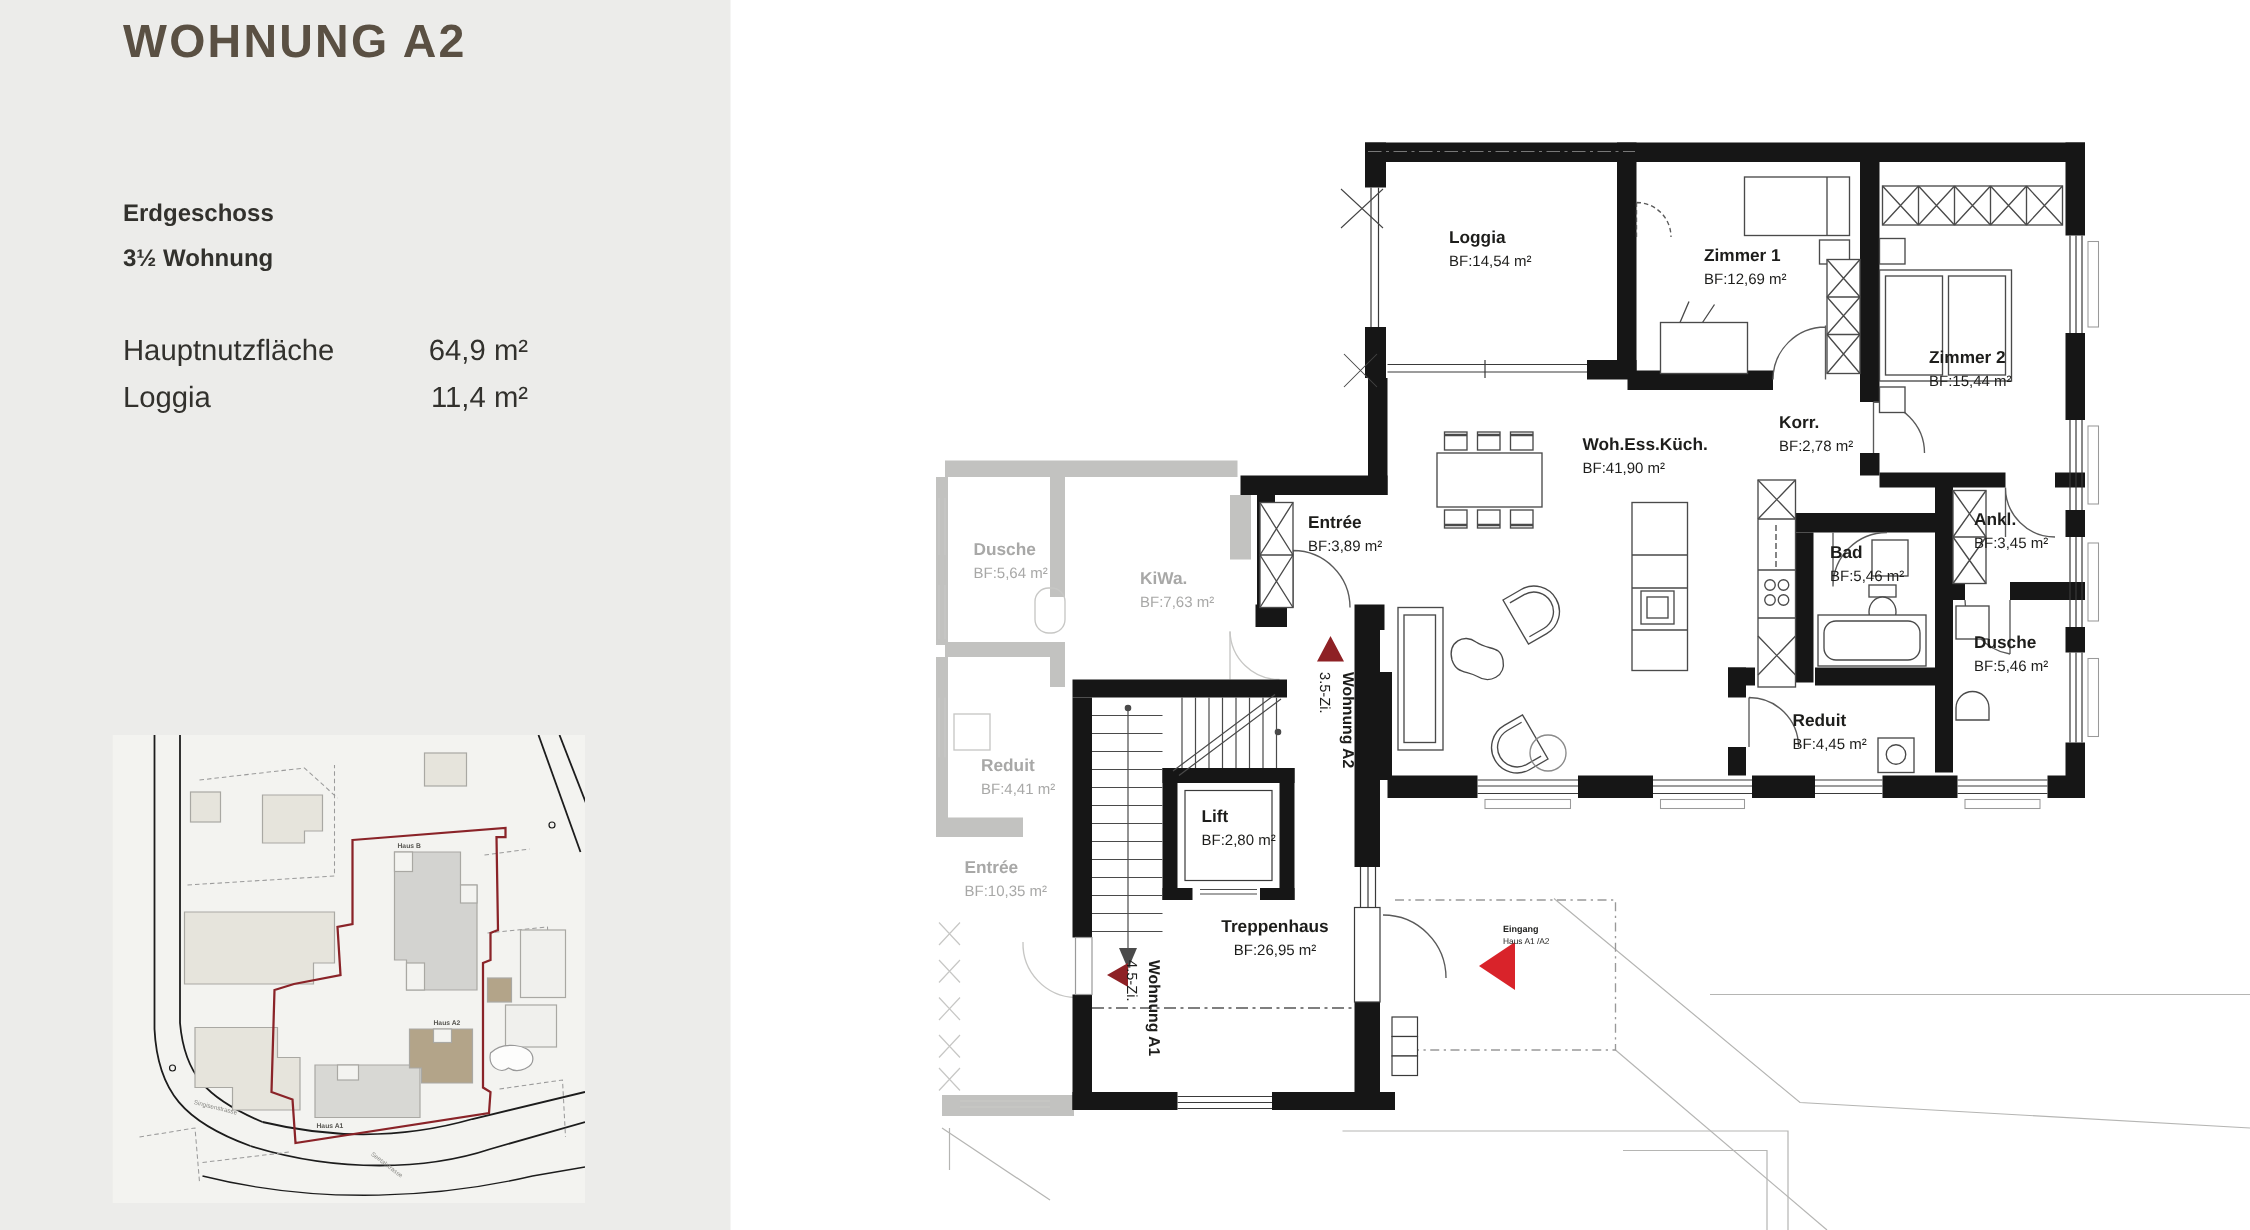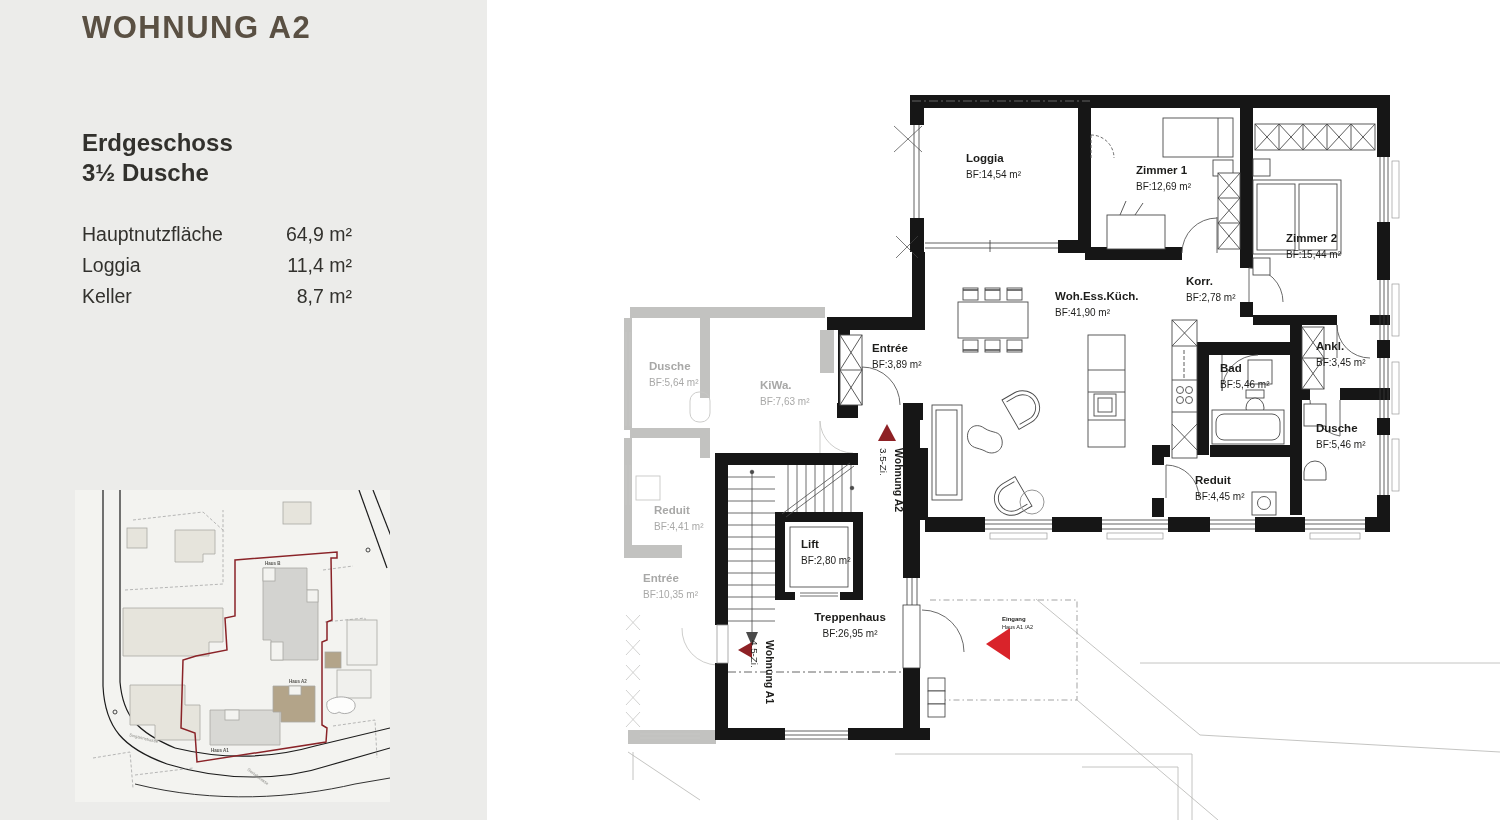--- a/index.html
+++ b/index.html
@@ -1,51 +1,47 @@
 <!DOCTYPE html>
 <html><head>
 <meta charset="utf-8">
 <style>
   html,body{margin:0;padding:0;background:#fff;}
   .page{position:relative;width:1500px;height:820px;background:#ffffff;overflow:hidden;
         font-family:"Liberation Sans",sans-serif;}
   .sidebar{position:absolute;left:0;top:0;width:487px;height:820px;background:#ececea;}
   .title{position:absolute;left:82px;top:10px;font-size:31px;font-weight:700;
          letter-spacing:1.5px;color:#5a5043;}
-  .floorinfo{position:absolute;left:82px;top:128px;font-size:24px;font-weight:700;
+  .floorinfo{position:absolute;left:82px;top:128px;font-size:16px;font-weight:700;
              color:#32312d;line-height:30px;}
   .areas{position:absolute;left:82px;top:219px;width:270px;font-size:19.5px;color:#32312d;}
   .arearow{display:flex;justify-content:space-between;height:31px;line-height:31px;}
   .siteplan{position:absolute;left:75px;top:490px;width:315px;height:312px;}
   .plan{position:absolute;left:600px;top:40px;width:900px;height:780px;}
   svg text{font-family:"Liberation Sans",sans-serif;}
 </style>
 </head>
 <body>
 
 <div class="page">
 
   <div class="sidebar">
     <div class="title">WOHNUNG A2</div>
     <div class="floorinfo">
       <div>Erdgeschoss</div>
-      <div>3½ Dusche</div>
+      <div>3½ Wohnung</div>
     </div>
     <div class="areas">
       <div class="arearow">
         <span>Hauptnutzfläche</span>
         <span>64,9 m²</span>
       </div>
       <div class="arearow">
         <span>Loggia</span>
         <span>11,4 m²</span>
-      </div>
-      <div class="arearow">
-        <span>Keller</span>
-        <span>8,7 m²</span>
       </div>
     </div>
 
     <svg class="siteplan" viewBox="0 0 315 312">
       <rect x="0" y="0" width="315" height="312" fill="#f3f3f0"></rect>
       <g stroke="#1c1c1c" stroke-width="1.2" fill="none">
         <path d="M 28 0 V 196 C 30 238 48 258 92 274"></path>
         <path d="M 45 0 V 192 C 48 226 62 242 100 258"></path>
         <path d="M 92 274 C 150 292 210 290 252 276 L 315 258"></path>
         <path d="M 100 258 C 150 270 198 268 240 256 L 315 238"></path>

